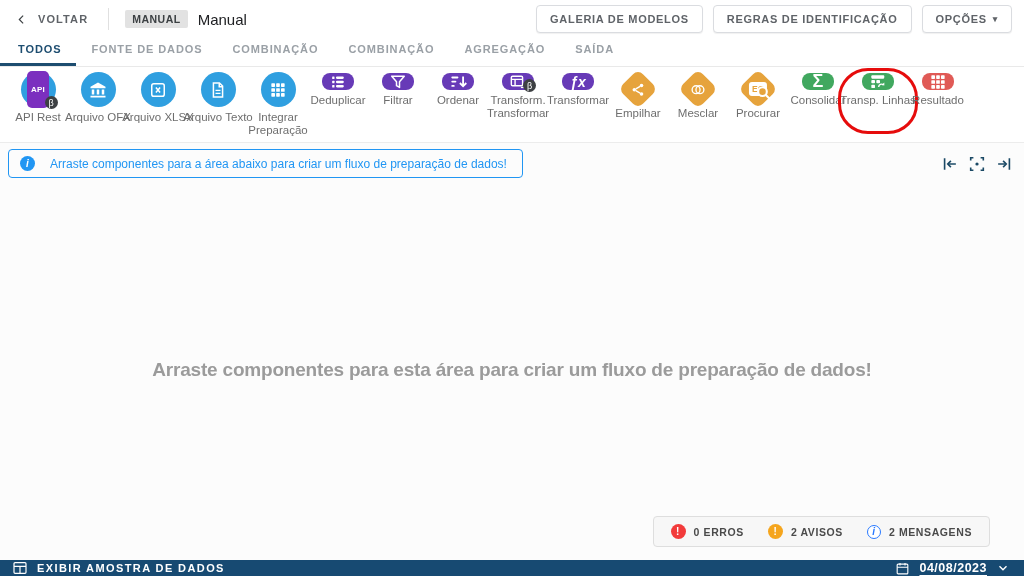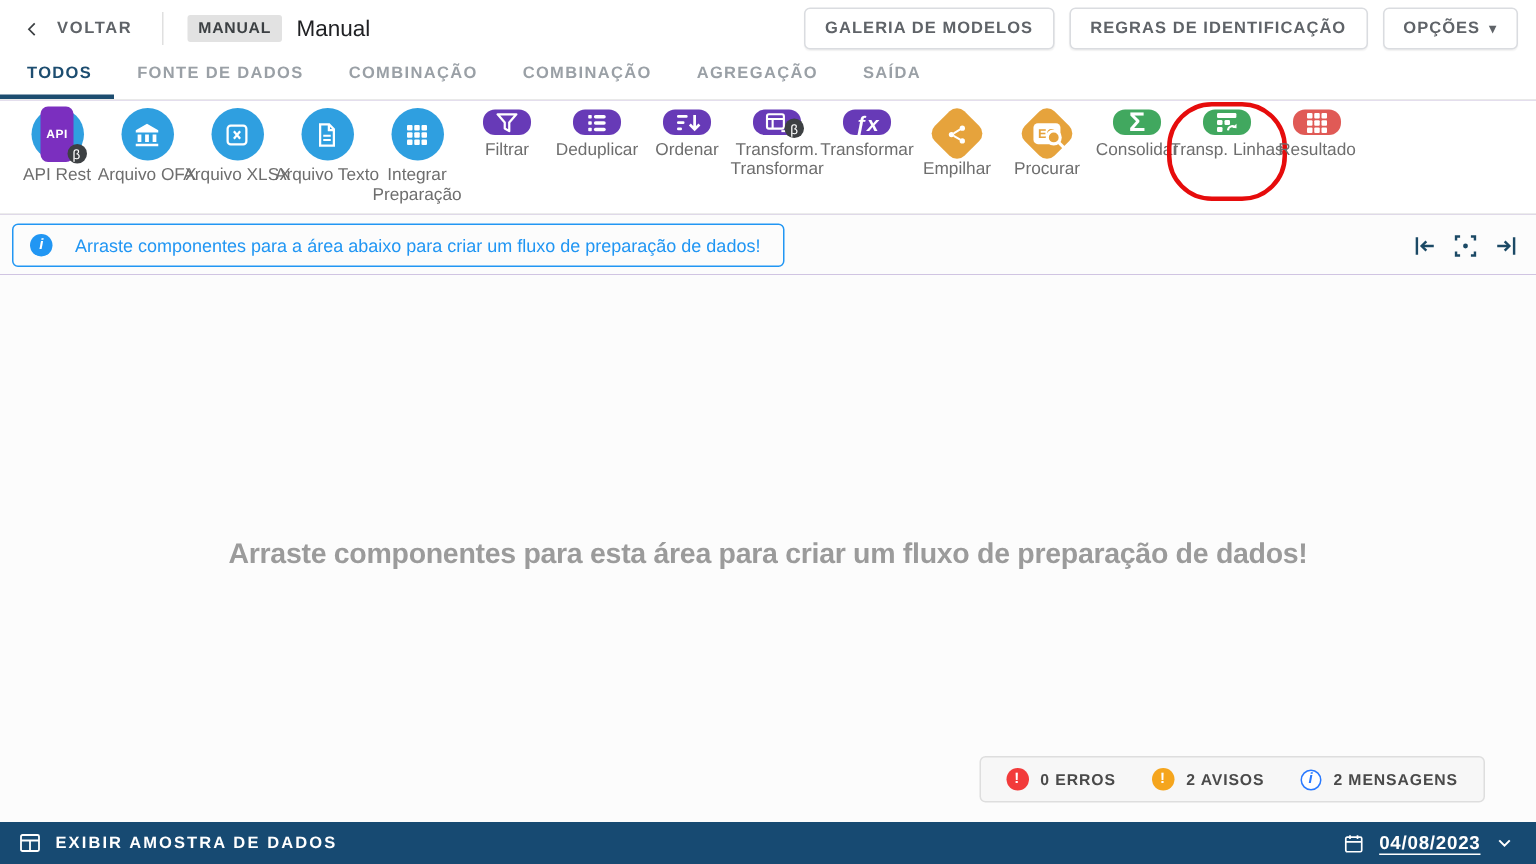--- a/index.html
+++ b/index.html
@@ -54,21 +54,21 @@
   
   .main { flex:1; background:#fcfcfc; position:relative; }
   .placeholder { padding-top:176px; text-align:center; font-size:19px; font-weight:bold; color:#9b9b9b; letter-spacing:-.2px; }
   .spill { position:absolute; right:34px; bottom:13px; display:flex; align-items:center; gap:24px; background:#f7f7f7; border:1px solid #dedede; border-radius:4px; padding:7px 17px; }
   .sitem { display:flex; align-items:center; gap:8px; font-size:10.5px; font-weight:bold; letter-spacing:.6px; color:#4a4a4a; cursor:pointer; }
   .sico { width:15px; height:15px; border-radius:50%; color:#fff; font-size:10px; font-weight:bold; display:flex; align-items:center; justify-content:center; flex:0 0 auto; }
   .s-err { background:#f23b3b; } .s-warn { background:#f5a51d; }
   .s-msg { background:#fff; border:1.5px solid #2979ff; color:#2979ff; font-style:italic; width:14px; height:14px; }
 
   
-  .ftr { height:28px; background:#174a72; display:flex; align-items:center; justify-content:space-between; padding:0 14px 0 12px; color:#fff; }
+  .ftr { height:16px; background:#174a72; display:flex; align-items:center; justify-content:space-between; padding:0 14px 0 12px; color:#fff; }
   .fleft { display:flex; align-items:center; gap:9px; font-size:11px; font-weight:bold; letter-spacing:1.4px; cursor:pointer; }
   .fright { display:flex; align-items:center; gap:9px; }
   .fdate { font-size:12.5px; font-weight:bold; letter-spacing:.5px; text-decoration:underline; text-underline-offset:3px; cursor:pointer; }
   .fleft svg, .fright svg { display:block; }
 </style>
 </head>
 <body>
 
 <div class="app">
 
@@ -159,43 +159,43 @@
             <rect x="4" y="15.6" width="4.4" height="4.4" rx=".8"></rect>
             <rect x="9.8" y="15.6" width="4.4" height="4.4" rx=".8"></rect>
             <rect x="15.6" y="15.6" width="4.4" height="4.4" rx=".8"></rect>
           </svg>
       </span>
       <span class="lbl wrap">Integrar Preparação</span>
     </div>
 
     <div class="tool">
       <span class="ic rsq c-purple">
-        <svg viewBox="0 0 24 24">
-            <path d="M4.5 5h15l-5.7 6.6v6.9l-3.6-2.1v-4.8L4.5 5z" fill="none" stroke="#fff" stroke-width="1.8" stroke-linejoin="round"></path>
-          </svg>
-      </span>
-      <span class="lbl">Filtrar</span>
-    </div>
-
-    <div class="tool">
-      <span class="ic rsq c-purple">
         <svg viewBox="0 0 24 24" fill="#fff">
             <rect x="5" y="5.5" width="2.8" height="2.8" rx=".6"></rect>
             <rect x="9.5" y="5.5" width="9.5" height="2.8" rx="1.4"></rect>
             <rect x="5" y="10.6" width="2.8" height="2.8" rx=".6"></rect>
             <rect x="9.5" y="10.6" width="9.5" height="2.8" rx="1.4"></rect>
             <rect x="5" y="15.7" width="2.8" height="2.8" rx=".6"></rect>
             <rect x="9.5" y="15.7" width="9.5" height="2.8" rx="1.4"></rect>
           </svg>
       </span>
       <span class="lbl">Deduplicar</span>
     </div>
 
     <div class="tool">
       <span class="ic rsq c-purple">
+        <svg viewBox="0 0 24 24">
+            <path d="M4.5 5h15l-5.7 6.6v6.9l-3.6-2.1v-4.8L4.5 5z" fill="none" stroke="#fff" stroke-width="1.8" stroke-linejoin="round"></path>
+          </svg>
+      </span>
+      <span class="lbl">Filtrar</span>
+    </div>
+
+    <div class="tool">
+      <span class="ic rsq c-purple">
         <svg viewBox="0 0 24 24" fill="#fff">
             <rect x="4" y="5.5" width="8.5" height="2.2" rx="1"></rect>
             <rect x="4" y="10.5" width="6" height="2.2" rx="1"></rect>
             <rect x="4" y="15.5" width="4" height="2.2" rx="1"></rect>
             <path d="M17 5.5h2.2v8.9l2-2 1.5 1.6-4.6 4.6-4.6-4.6 1.5-1.6 2 2V5.5z"></path>
           </svg>
       </span>
       <span class="lbl">Ordenar</span>
     </div>
 
@@ -227,20 +227,29 @@
               <circle cx="17" cy="18" r="2.5"></circle>
             </g>
             <g stroke="#fff" stroke-width="1.9">
               <path d="M8.9 10.8L15 7.2M8.9 13.2L15 16.8"></path>
             </g>
           </svg>
       </span>
       <span class="lbl">Empilhar</span>
     </div>
 
+    <div class="tool">
+      <span class="ic diamond c-orange">
+        <svg viewBox="0 0 24 24" fill="none" stroke="#fff" stroke-width="1.9">
+            <circle cx="9.3" cy="12" r="5.6"></circle>
+            <circle cx="14.7" cy="12" r="5.6"></circle>
+          </svg>
+      </span>
+      <span class="lbl">Mesclar</span>
+    </div>
 
     <div class="tool">
       <span class="ic diamond c-orange">
         <span class="eq-chip">EQ<svg class="mag" viewBox="0 0 13 13">
               <circle cx="5" cy="5" r="3.3" fill="#e6a33c" stroke="#fff" stroke-width="1.6"></circle>
               <path d="M7.5 7.5l3.2 3.2" stroke="#fff" stroke-width="1.6"></path>
             </svg></span>
       </span>
       <span class="lbl">Procurar</span>
     </div>

